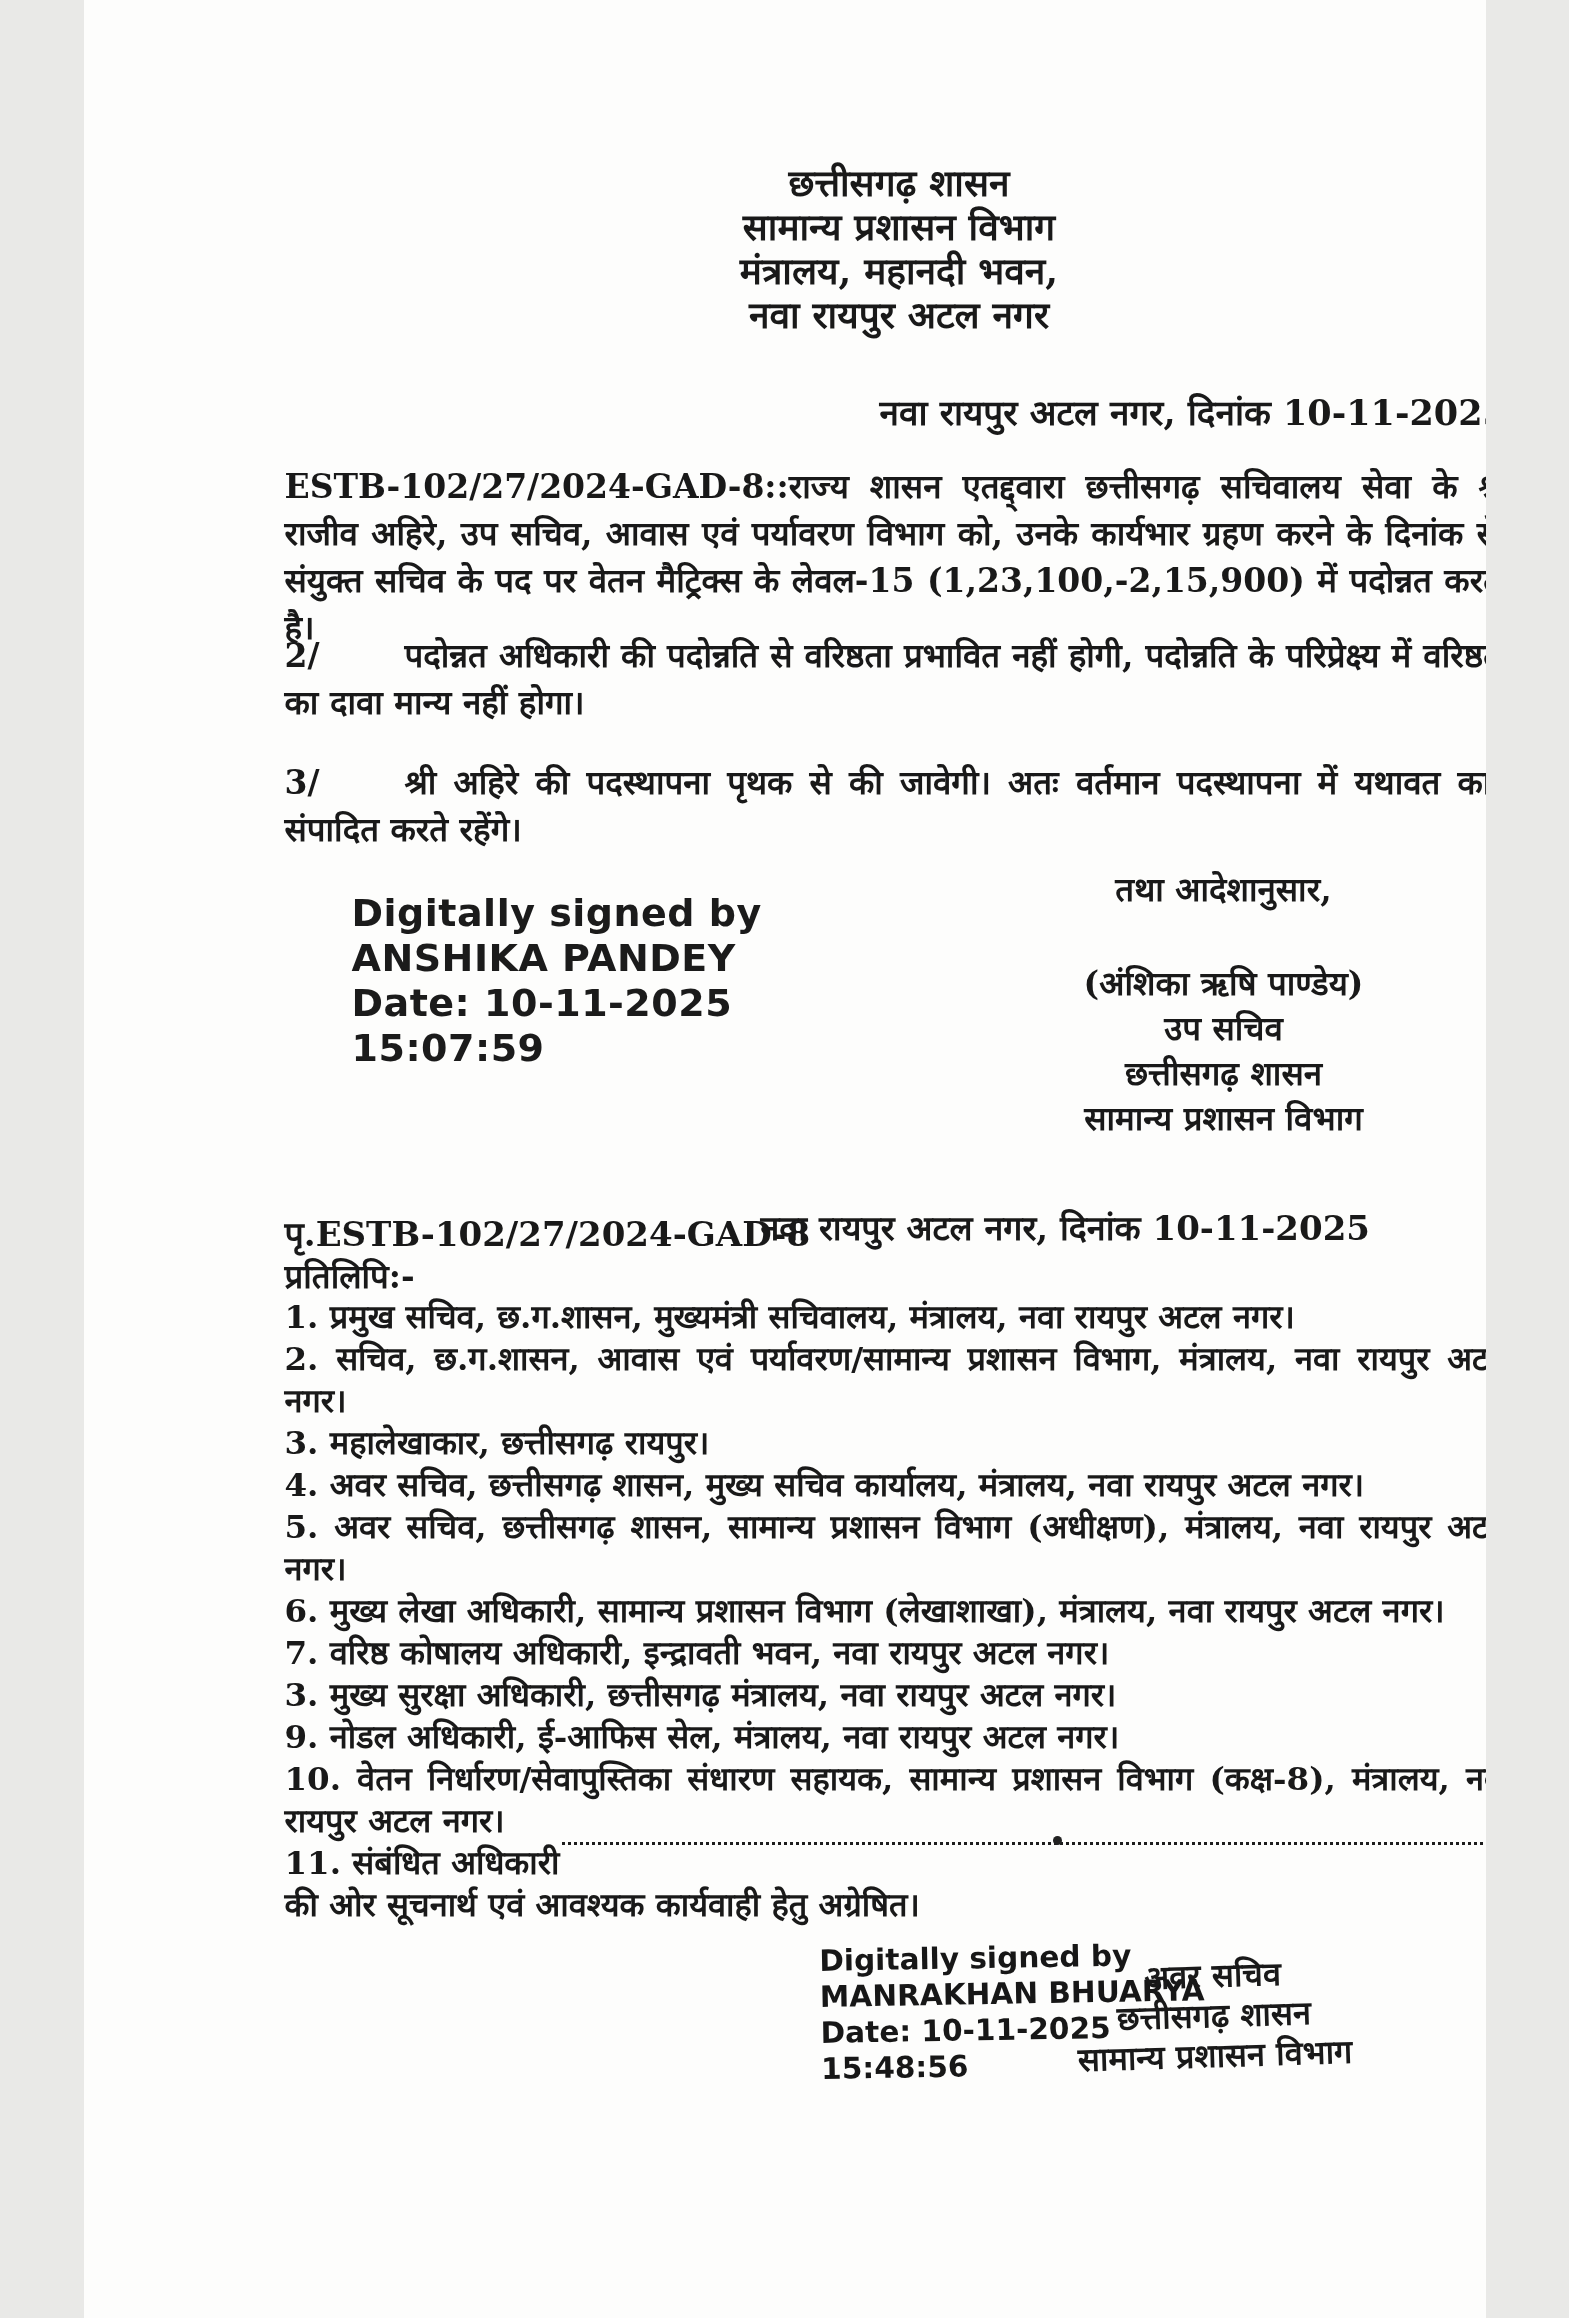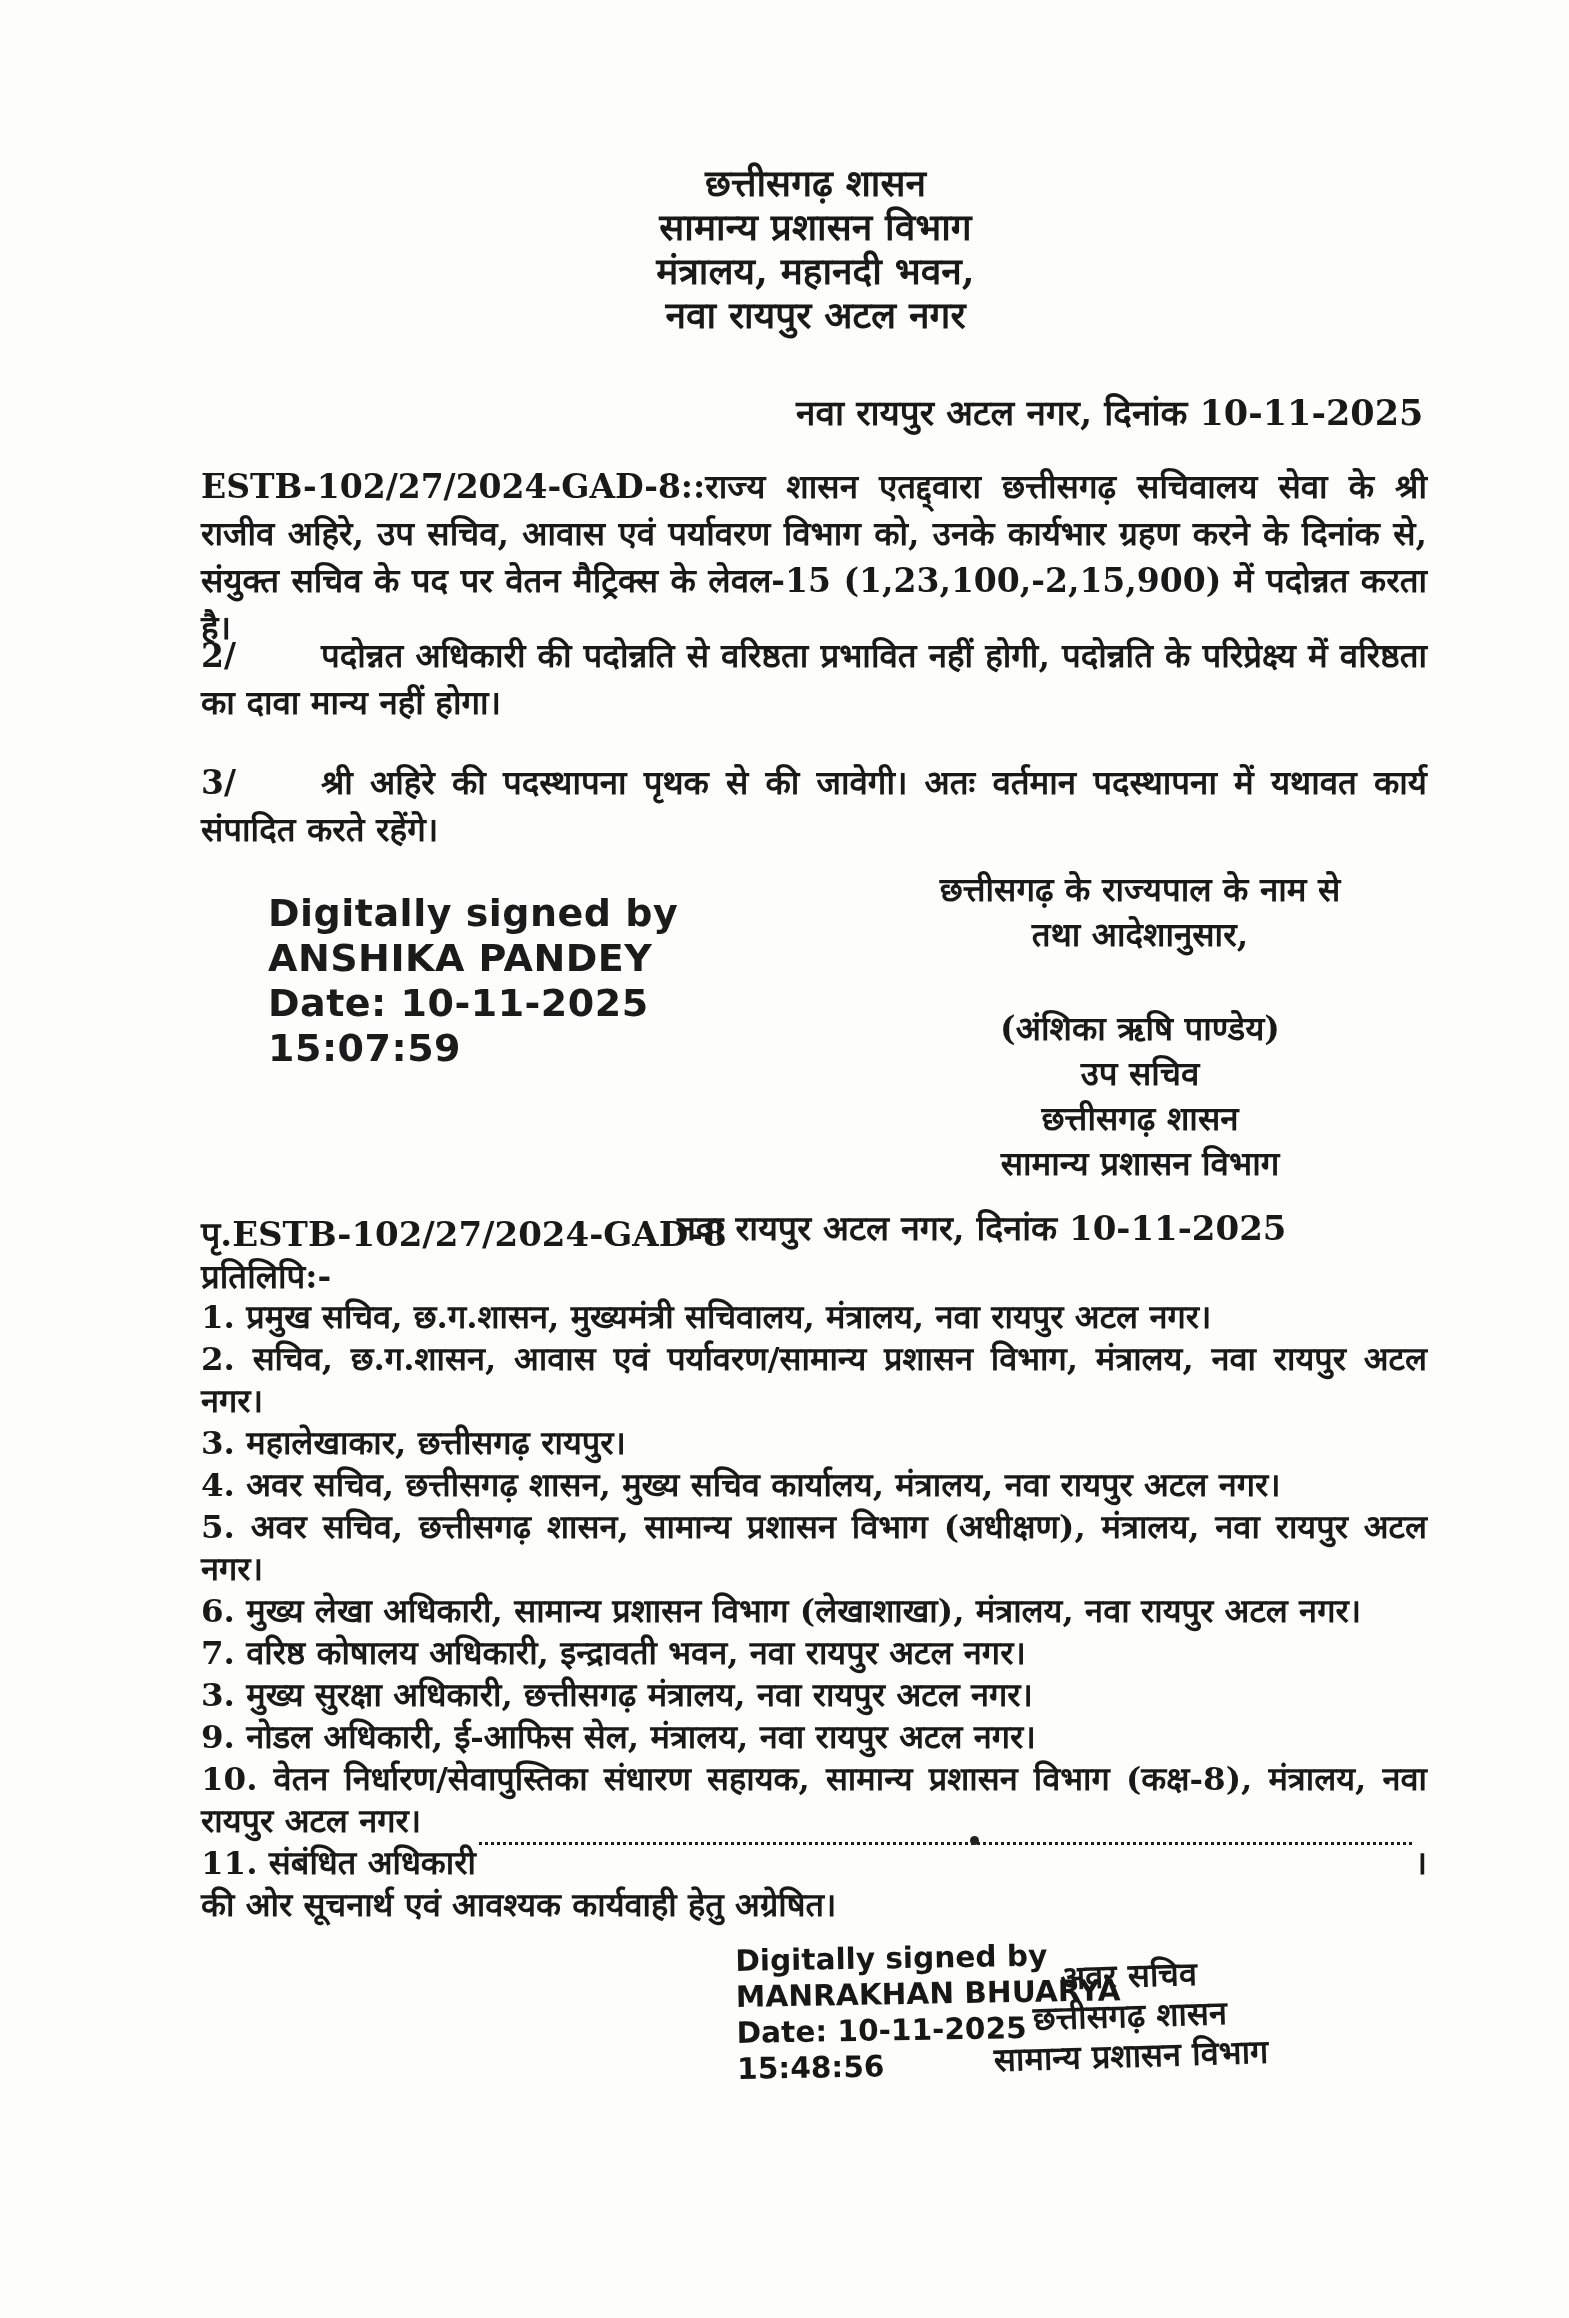--- a/index.html
+++ b/index.html
@@ -1,18 +1,18 @@
 <!DOCTYPE html>
 <html><head>
 <meta charset="utf-8">
 <style>
   html,body{margin:0;padding:0;background:#e9e9e7;}
   .page{
     position:relative;
-    width:1569px;height:2319px;
+    width:1402px;height:2319px;
     margin:0 auto;
     background:#fdfdfc;
     color:#191919;
     font-family:"DejaVu Serif","Liberation Serif",serif;
     font-weight:bold;
     overflow:hidden;
   }
   
   .hdr{
     position:absolute;top:161px;left:441px;width:749px;
@@ -103,21 +103,20 @@
   </div>
 
   <div class="sig1">
     <div>Digitally signed by</div>
     <div>ANSHIKA PANDEY</div>
     <div>Date: 10-11-2025</div>
     <div>15:07:59</div>
   </div>
 
   <div class="authority">
-    <div>छत्तीसगढ़ के राज्यपाल के नाम से</div>
     <div>तथा आदेशानुसार,</div>
     <div class="gap"></div>
     <div>(अंशिका ऋषि पाण्डेय)</div>
     <div>उप सचिव</div>
     <div>छत्तीसगढ़ शासन</div>
     <div>सामान्य प्रशासन विभाग</div>
   </div>
 
   <div class="endorse-ref">पृ.ESTB-102/27/2024-GAD-8</div>
   <div class="endorse-date">नवा रायपुर अटल नगर, दिनांक 10-11-2025</div>

